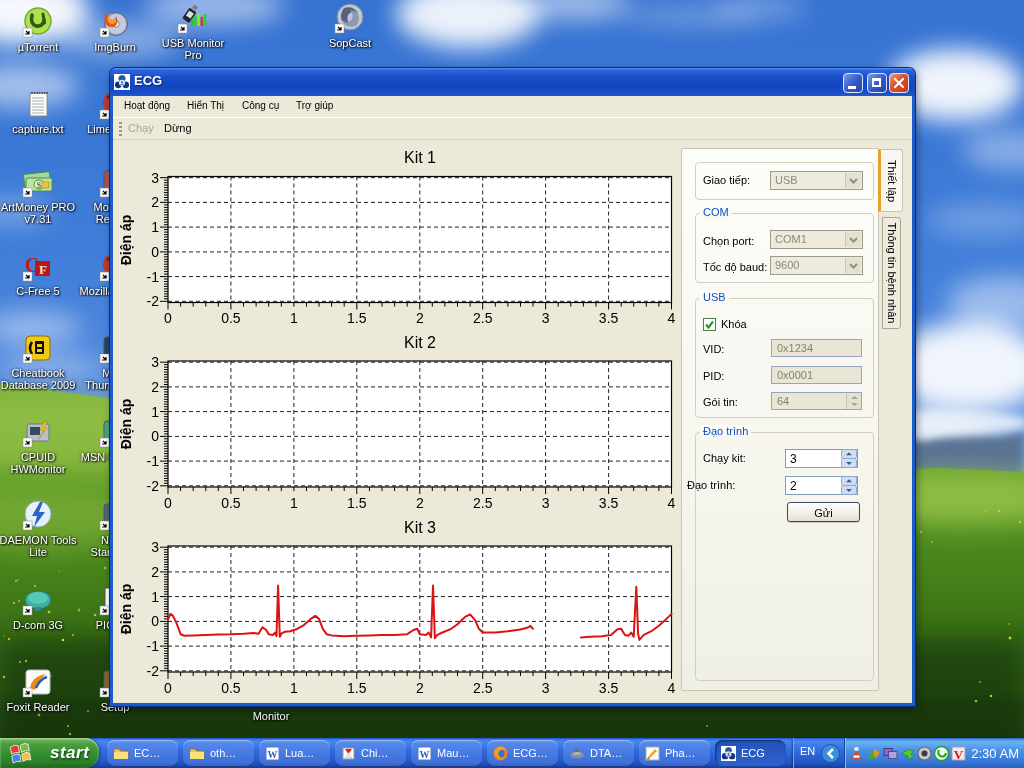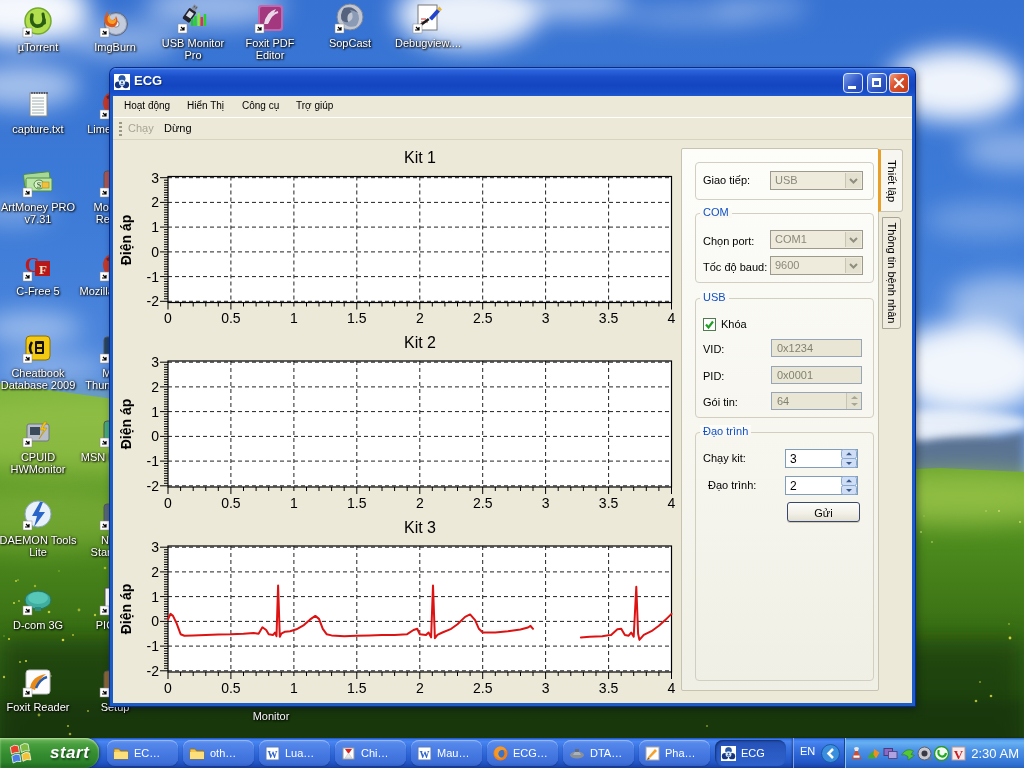--- a/index.html
+++ b/index.html
@@ -471,65 +471,33 @@
         <g>
           <rect x="1" y="22" width="9" height="9" fill="#fff" stroke="#888" stroke-width="0.5"></rect>
           <path d="M3 28 L7 28 L7 25 M7 28 L4 25" stroke="#000" stroke-width="1.2" fill="none"></path>
         </g>
       </svg>
       <div class="dlab">
         <div>USB Monitor</div>
         <div>Pro</div>
       </div>
     </div>
-    <div class="dic" style="left:234px;top:2px;width:72px">
-      <svg width="32" height="32" viewBox="0 0 32 32">
-        <rect x="4" y="3" width="25" height="26" rx="3" fill="#c268ae"></rect>
-        <rect x="6" y="5" width="21" height="22" rx="2" fill="#a3387f"></rect>
-        <path d="M10 22 Q12 10 22 7 Q18 14 14 22 Z" fill="#e9d7ea"></path>
-        <path d="M13 21 Q17 12 24 10" stroke="#e9d7ea" stroke-width="2" fill="none"></path>
-        <g>
-          <rect x="1" y="22" width="9" height="9" fill="#fff" stroke="#888" stroke-width="0.5"></rect>
-          <path d="M3 28 L7 28 L7 25 M7 28 L4 25" stroke="#000" stroke-width="1.2" fill="none"></path>
-        </g>
-      </svg>
-      <div class="dlab">
-        <div>Foxit PDF</div>
-        <div>Editor</div>
-      </div>
-    </div>
     <div class="dic" style="left:314px;top:2px;width:72px">
       <svg width="32" height="32" viewBox="0 0 32 32">
         <circle cx="16" cy="15" r="13" fill="#c0c6d2"></circle>
         <circle cx="16" cy="15" r="13" fill="none" stroke="#7d8596"></circle>
         <path d="M10 6 q9 -3 14 5 q-7 -3 -10 2 q-2 5 2 9 q-10 -1 -9 -9 q0.5 -4 3 -7z" fill="#55637f"></path>
         <path d="M22 24 q-9 3 -14 -5 q7 3 10 -2 q2 -5 -2 -9 q10 1 9 9 q-0.5 4 -3 7z" fill="#8b9ab5"></path>
         <g>
           <rect x="1" y="22" width="9" height="9" fill="#fff" stroke="#888" stroke-width="0.5"></rect>
           <path d="M3 28 L7 28 L7 25 M7 28 L4 25" stroke="#000" stroke-width="1.2" fill="none"></path>
         </g>
       </svg>
       <div class="dlab">
         <div>SopCast</div>
-      </div>
-    </div>
-    <div class="dic" style="left:392px;top:2px;width:72px">
-      <svg width="32" height="32" viewBox="0 0 32 32">
-        <rect x="6" y="3" width="19" height="25" fill="#fff" stroke="#777"></rect>
-        <path d="M9 20 l7 0 M9 17 l5 0" stroke="#c33" stroke-width="1"></path>
-        <path d="M8 22 l8 -6 l1.5 2 l-8 6z" fill="#1a1a1a"></path>
-        <path d="M17 16 l8 -9 l3 2.5 l-8 9z" fill="#2244cc"></path>
-        <path d="M25 7 l3 2.5 l2 -2 l-2.5 -3z" fill="#e8b83a"></path>
-        <g>
-          <rect x="1" y="22" width="9" height="9" fill="#fff" stroke="#888" stroke-width="0.5"></rect>
-          <path d="M3 28 L7 28 L7 25 M7 28 L4 25" stroke="#000" stroke-width="1.2" fill="none"></path>
-        </g>
-      </svg>
-      <div class="dlab">
-        <div>Debugview....</div>
       </div>
     </div>
     <div class="dlab" style="position:absolute;left:235px;top:707px;width:72px;text-align:center">Monitor</div>
     <div id="win">
       <div id="titlebar">
         <span id="ticon">
           <svg width="16" height="16" viewBox="0 0 16 16">
             <rect width="16" height="16" fill="#fff"></rect>
             <circle cx="8" cy="4.6" r="3.4" fill="#16357e"></circle>
             <circle cx="4.3" cy="10.8" r="3.4" fill="#16357e"></circle>
@@ -720,21 +688,21 @@
         <div class="plab" style="left:21px;top:303px">Chạy kit:</div>
         <div class="espin" style="left:103px;top:300px">
           <span class="esval">3</span>
           <span class="esbtns"><svg width="16" height="19">
               <rect x="0.5" y="0.5" width="15" height="9" rx="2" fill="#cfdef5" stroke="#89a8d0"></rect>
               <rect x="0.5" y="9.5" width="15" height="9" rx="2" fill="#cfdef5" stroke="#89a8d0"></rect>
               <path d="M5 6.2 L8 3.2 L11 6.2z" fill="#3a5a8c"></path>
               <path d="M5 13 L8 16 L11 13z" fill="#3a5a8c"></path>
             </svg></span>
         </div>
-        <div class="plab" style="left:26px;top:330px">Đạo trình:</div>
+        <div class="plab" style="left:5px;top:330px">Đạo trình:</div>
         <div class="espin" style="left:103px;top:327px">
           <span class="esval">2</span>
           <span class="esbtns"><svg width="16" height="19">
               <rect x="0.5" y="0.5" width="15" height="9" rx="2" fill="#cfdef5" stroke="#89a8d0"></rect>
               <rect x="0.5" y="9.5" width="15" height="9" rx="2" fill="#cfdef5" stroke="#89a8d0"></rect>
               <path d="M5 6.2 L8 3.2 L11 6.2z" fill="#3a5a8c"></path>
               <path d="M5 13 L8 16 L11 13z" fill="#3a5a8c"></path>
             </svg></span>
         </div>
         <div id="guibtn">Gửi</div>

